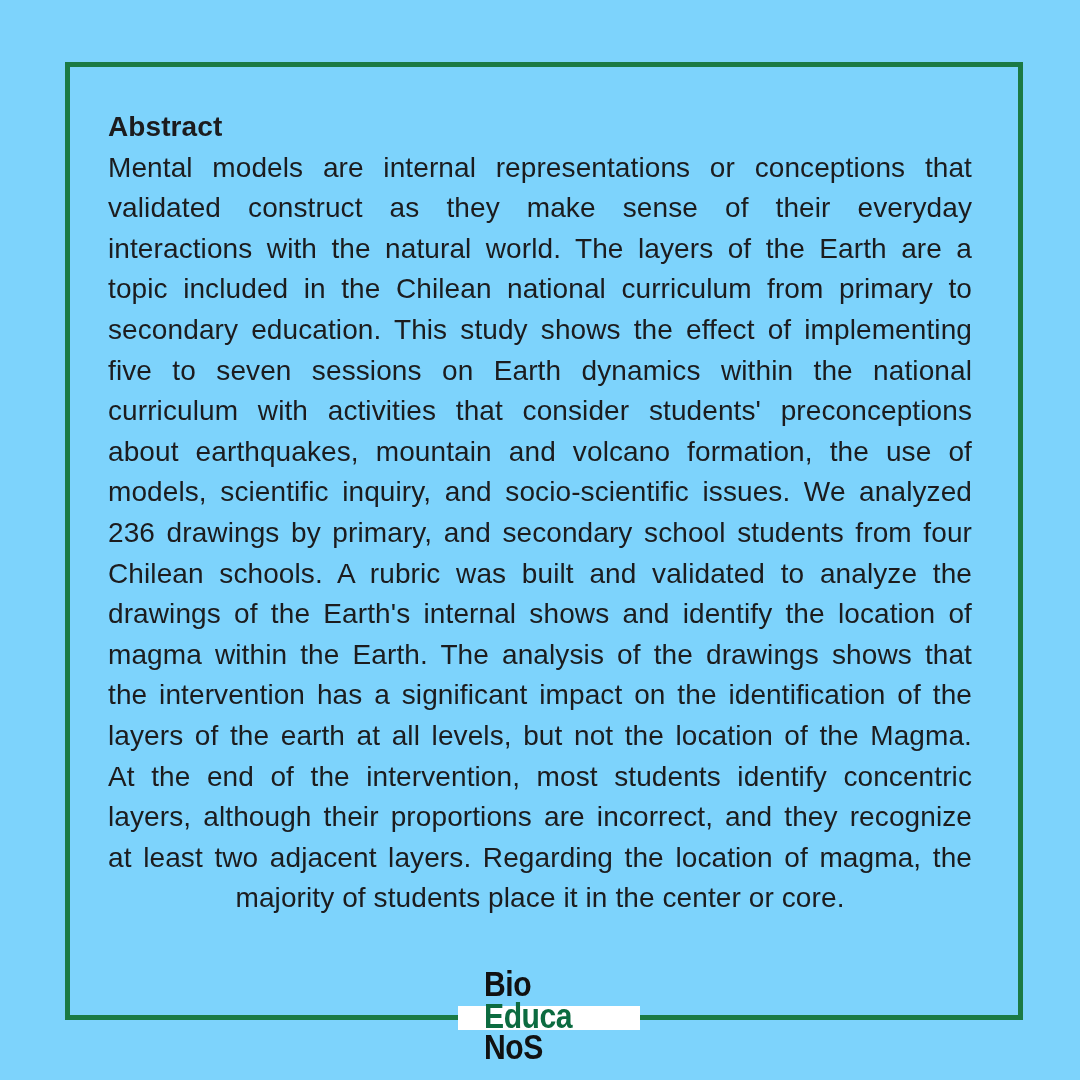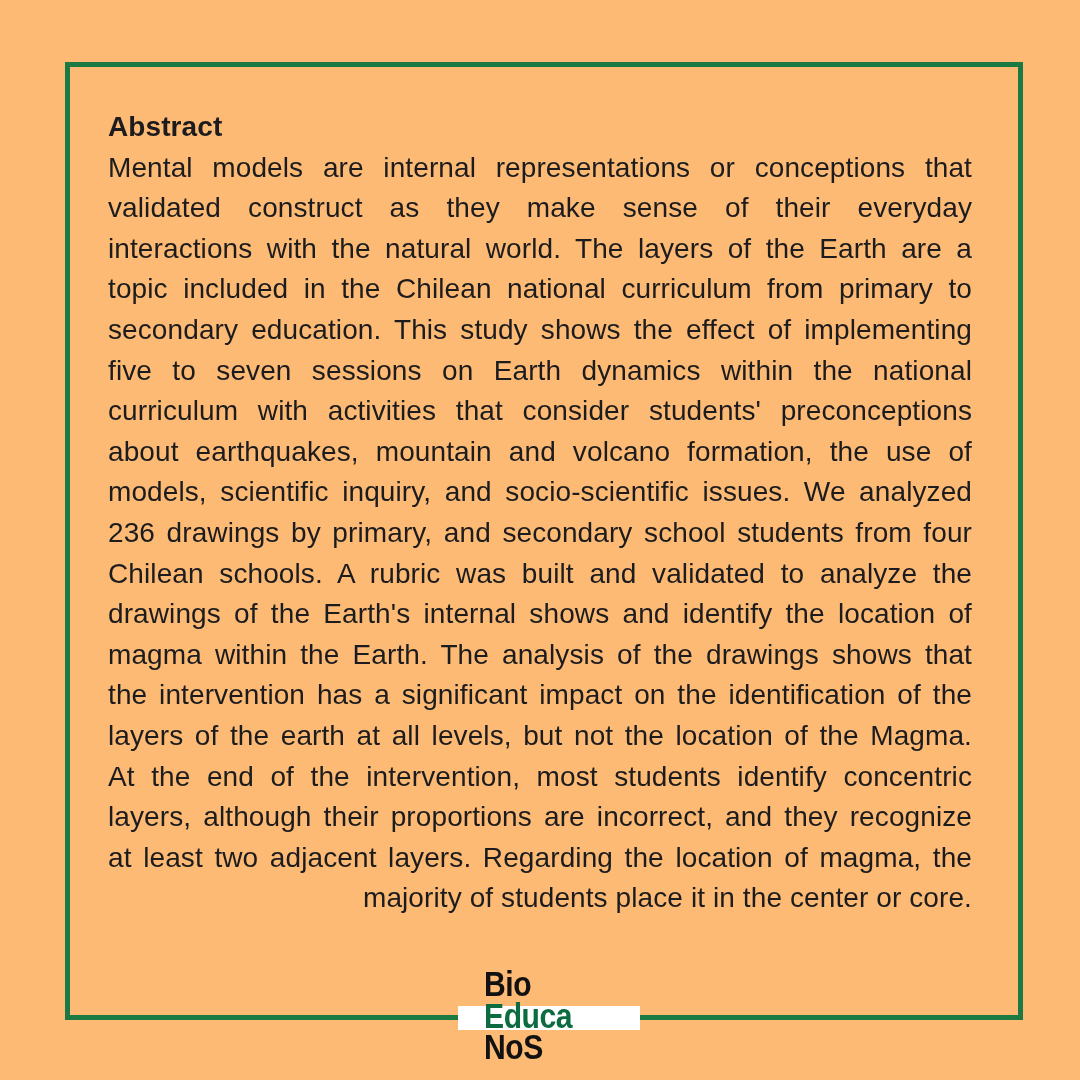--- a/index.html
+++ b/index.html
@@ -4,21 +4,21 @@
 <style>
   html, body {
     margin: 0;
     padding: 0;
     background: #ffffff;
   }
   .canvas {
     position: relative;
     width: 1080px;
     height: 1080px;
-    background: #fdba74;
+    background: #7dd3fc;
     overflow: hidden;
     font-family: "Liberation Sans", sans-serif;
   }
   .frame {
     position: absolute;
     left: 65px;
     top: 62px;
     width: 958px;
     height: 958px;
     box-sizing: border-box;
@@ -35,21 +35,21 @@
     letter-spacing: 0.1px;
   }
   .title {
     font-weight: bold;
   }
   .jline {
     text-align: justify;
     text-align-last: justify;
   }
   .lastline {
-    text-align: right;
+    text-align: center;
   }
   .logo-mask {
     position: absolute;
     left: 458px;
     top: 1006px;
     width: 182px;
     height: 24px;
     background: #ffffff;
   }
   .logo {

